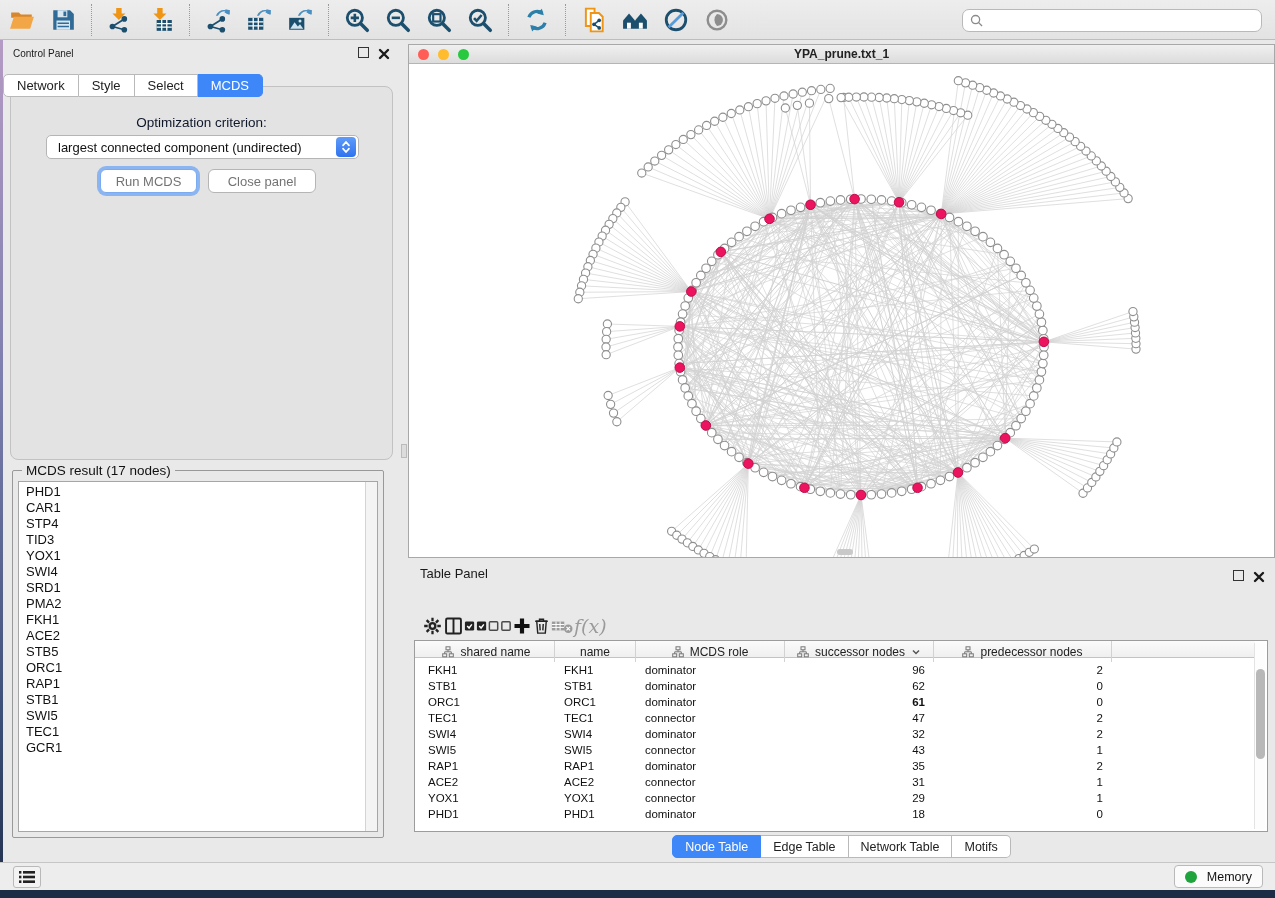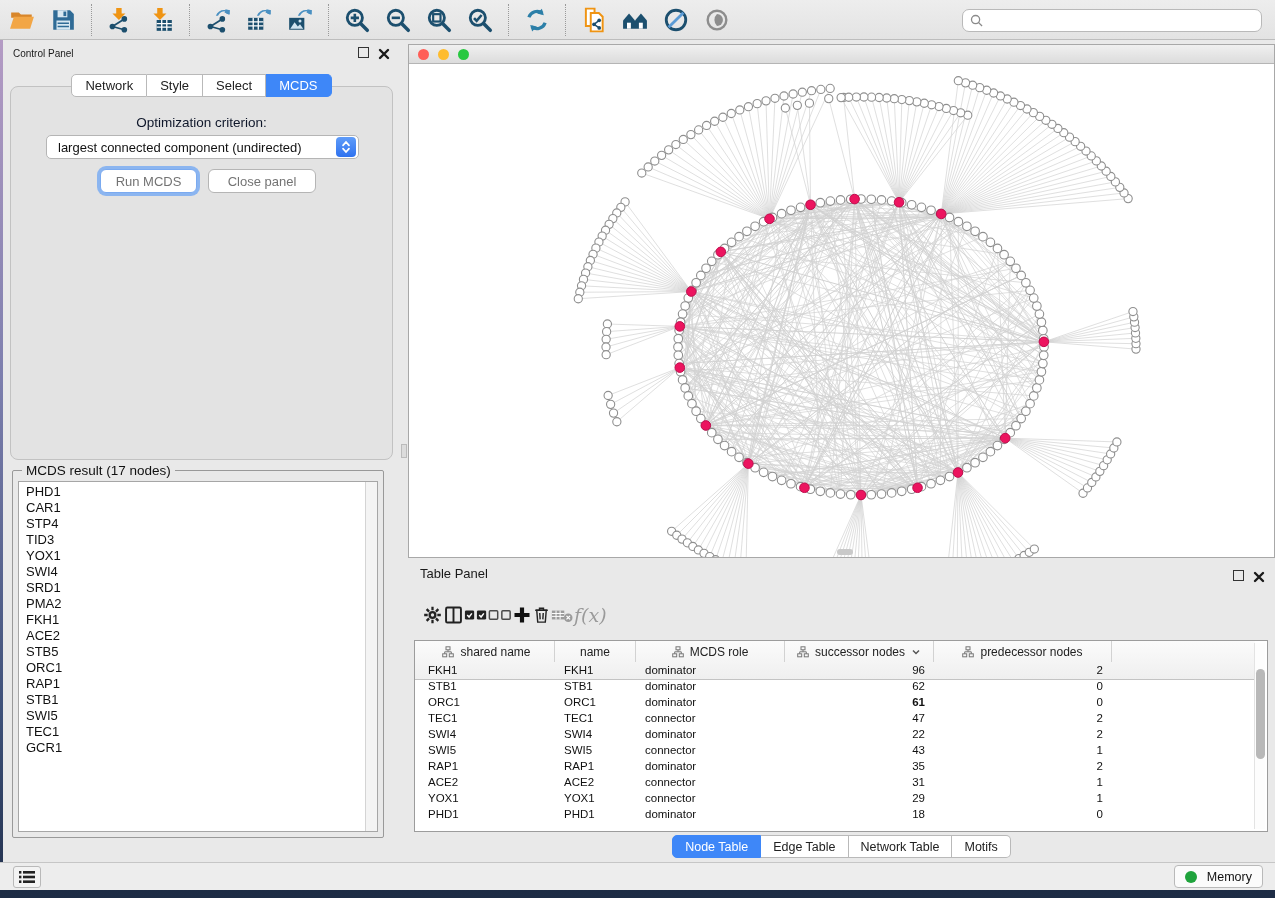--- a/index.html
+++ b/index.html
@@ -24,21 +24,21 @@
 
   
   #control-panel { position:absolute; left:3px; top:40px; width:397px; height:822px; background:#e9e9e9; }
   #cp-header { position:absolute; left:0; top:0; width:100%; height:26px; display:flex; align-items:center; }
   #cp-title { font-size:10px; color:#1a1a1a; margin-left:10px; }
   .win-btns { position:absolute; right:10px; top:6px; display:flex; gap:9px; align-items:center; }
   .float-icon { width:11px; height:11px; border:1.5px solid #333; background:transparent; cursor:pointer; }
   .close-icon { width:12px; height:12px; cursor:pointer; }
   .close-icon svg { width:12px; height:12px; }
 
-  #cp-tabs { position:absolute; left:0; top:34px; width:100%; display:flex; justify-content:center; z-index:3; }
+  #cp-tabs { position:absolute; left:0; top:34px; width:100%; display:flex; justify-content:flex-start; z-index:3; }
   .seg-tab { height:23px; background:#fff; border:1px solid #b9b9b9; border-left:none; font-size:13px;
     color:#222; display:flex; align-items:center; justify-content:center; padding:0 13px; cursor:pointer; }
   .seg-tab:first-child { border-left:1px solid #b9b9b9; border-radius:5px 0 0 5px; }
   .seg-tab:last-child { border-radius:0 5px 5px 0; }
   .seg-tab.active { background:#3e87f8; border-color:#3e87f8; color:#fff; }
 
   #cp-box { position:absolute; left:7px; top:46px; width:383px; height:374px; background:#e3e3e3;
     border:1px solid #c2c2c2; border-radius:8px; }
   #criterion-label { position:absolute; left:0; top:28px; width:100%; text-align:center; font-size:13.5px; color:#0f172a; }
   #criterion-select { position:absolute; left:35px; top:48px; width:313px; height:24px; background:#fff;
@@ -73,28 +73,28 @@
     display:flex; align-items:center; }
   .traffic { width:11px; height:11px; border-radius:50%; margin-left:9px; cursor:pointer; }
   #net-title { position:absolute; left:0; width:100%; text-align:center; font-size:12px; font-weight:bold; color:#222; }
   #net-canvas { position:absolute; left:0; top:19px; width:865px; height:493px; background:#fff; }
   #net-hscroll { position:absolute; left:428px; bottom:2px; width:16px; height:6px; background:#c9c9c9; border-radius:3px; }
 
   
   #table-panel { position:absolute; left:408px; top:562px; width:867px; height:300px; background:#e9e9e9; }
   #tp-header { position:absolute; left:0; top:0; width:100%; height:24px; }
   #tp-title { font-size:13px; color:#1a1a1a; margin-left:12px; line-height:24px; }
-  #tp-toolbar { position:absolute; left:14px; top:30px; height:46px; display:flex; align-items:center; gap:0; }
+  #tp-toolbar { position:absolute; left:14px; top:30px; height:46px; display:flex; align-items:flex-end; gap:0; }
   .tp-icon { height:24px; display:flex; align-items:center; justify-content:center; cursor:pointer; }
   .tp-icon svg { height:22px; }
   .tp-fx { font-family:"DejaVu Serif",serif; font-style:italic; font-size:19px; color:#9a9a9a; }
 
   #table-container { position:absolute; left:6px; top:78px; width:854px; height:192px; background:#fff;
     border:1px solid #9c9c9c; overflow:hidden; }
-  #table-header { position:absolute; left:0; top:0; width:840px; height:39px; display:flex;
+  #table-header { position:absolute; left:0; top:0; width:840px; height:17px; display:flex;
     background:linear-gradient(180deg,#fbfbfb,#efefef); border-bottom:1px solid #c3c3c3; }
   .th-cell { height:21px; border-right:1px solid #d2d2d2; display:flex; align-items:center; justify-content:center;
     gap:6px; font-size:12px; color:#222; cursor:pointer; }
   .th-cell svg.colicon { width:12px; height:12px; }
   #table-rows { position:absolute; left:0; top:21px; width:840px; }
   .t-row { height:16px; display:flex; align-items:center; }
   .t-cell { font-size:11.5px; color:#111; white-space:nowrap; overflow:hidden; }
   #table-vscroll { position:absolute; right:2px; top:2px; width:11px; height:186px; background:#fdfdfd; border-left:1px solid #e3e3e3; }
   #table-vscroll .thumb { position:absolute; left:1px; top:26px; width:9px; height:90px; background:#b8b8b8; border-radius:5px; }
 
@@ -344,20 +344,21 @@
 
   <div id="splitter">
       <div class="handle"></div>
     </div>
 
   <div id="network-window">
     <div id="net-titlebar">
       <span class="traffic" style="background:#ff5e57"></span>
       <span class="traffic" style="background:#febc2e"></span>
       <span class="traffic" style="background:#28c840"></span>
+      <span id="net-title">YPA_prune.txt_1</span>
     </div>
     <div id="net-canvas">
       <svg id="graph-svg" width="865" height="493">
           <g stroke="#9b9b9b" stroke-width="0.7" opacity="0.45" fill="none">
             <line x1="634.8885213444945" y1="277.83487448802987" x2="634.7121071482604" y2="274.7015738088956"></line>
             <line x1="634.8885213444945" y1="277.83487448802987" x2="624.7306494464312" y2="234.11869883063525"></line>
             <line x1="634.8885213444945" y1="277.83487448802987" x2="632.4143963888372" y2="307.790921049101"></line>
             <line x1="634.8885213444945" y1="277.83487448802987" x2="391.5589316622044" y2="422.69473288563836"></line>
             <line x1="634.8885213444945" y1="277.83487448802987" x2="270.15066558953663" y2="299.57074246328955"></line>
             <line x1="634.8885213444945" y1="277.83487448802987" x2="302.75236098045536" y2="197.35664816538872"></line>
@@ -1409,21 +1410,21 @@
             <div class="t-cell" style="width: 81px; text-align: left; padding: 0px 0px 0px 9px;">TEC1</div>
             <div class="t-cell" style="width: 149px; text-align: left; padding: 0px 0px 0px 9px;">connector</div>
             <div class="t-cell" style="width: 149px; text-align: right; padding: 0px 9px 0px 0px;">47</div>
             <div class="t-cell" style="width: 178px; text-align: right; padding: 0px 9px 0px 0px;">2</div>
           </div>
           <div class="t-row">
             <div style="width: 4px;"></div>
             <div class="t-cell" style="width: 136px; text-align: left; padding: 0px 0px 0px 9px;">SWI4</div>
             <div class="t-cell" style="width: 81px; text-align: left; padding: 0px 0px 0px 9px;">SWI4</div>
             <div class="t-cell" style="width: 149px; text-align: left; padding: 0px 0px 0px 9px;">dominator</div>
-            <div class="t-cell" style="width: 149px; text-align: right; padding: 0px 9px 0px 0px;">22</div>
+            <div class="t-cell" style="width: 149px; text-align: right; padding: 0px 9px 0px 0px;">32</div>
             <div class="t-cell" style="width: 178px; text-align: right; padding: 0px 9px 0px 0px;">2</div>
           </div>
           <div class="t-row">
             <div style="width: 4px;"></div>
             <div class="t-cell" style="width: 136px; text-align: left; padding: 0px 0px 0px 9px;">SWI5</div>
             <div class="t-cell" style="width: 81px; text-align: left; padding: 0px 0px 0px 9px;">SWI5</div>
             <div class="t-cell" style="width: 149px; text-align: left; padding: 0px 0px 0px 9px;">connector</div>
             <div class="t-cell" style="width: 149px; text-align: right; padding: 0px 9px 0px 0px;">43</div>
             <div class="t-cell" style="width: 178px; text-align: right; padding: 0px 9px 0px 0px;">1</div>
           </div>

